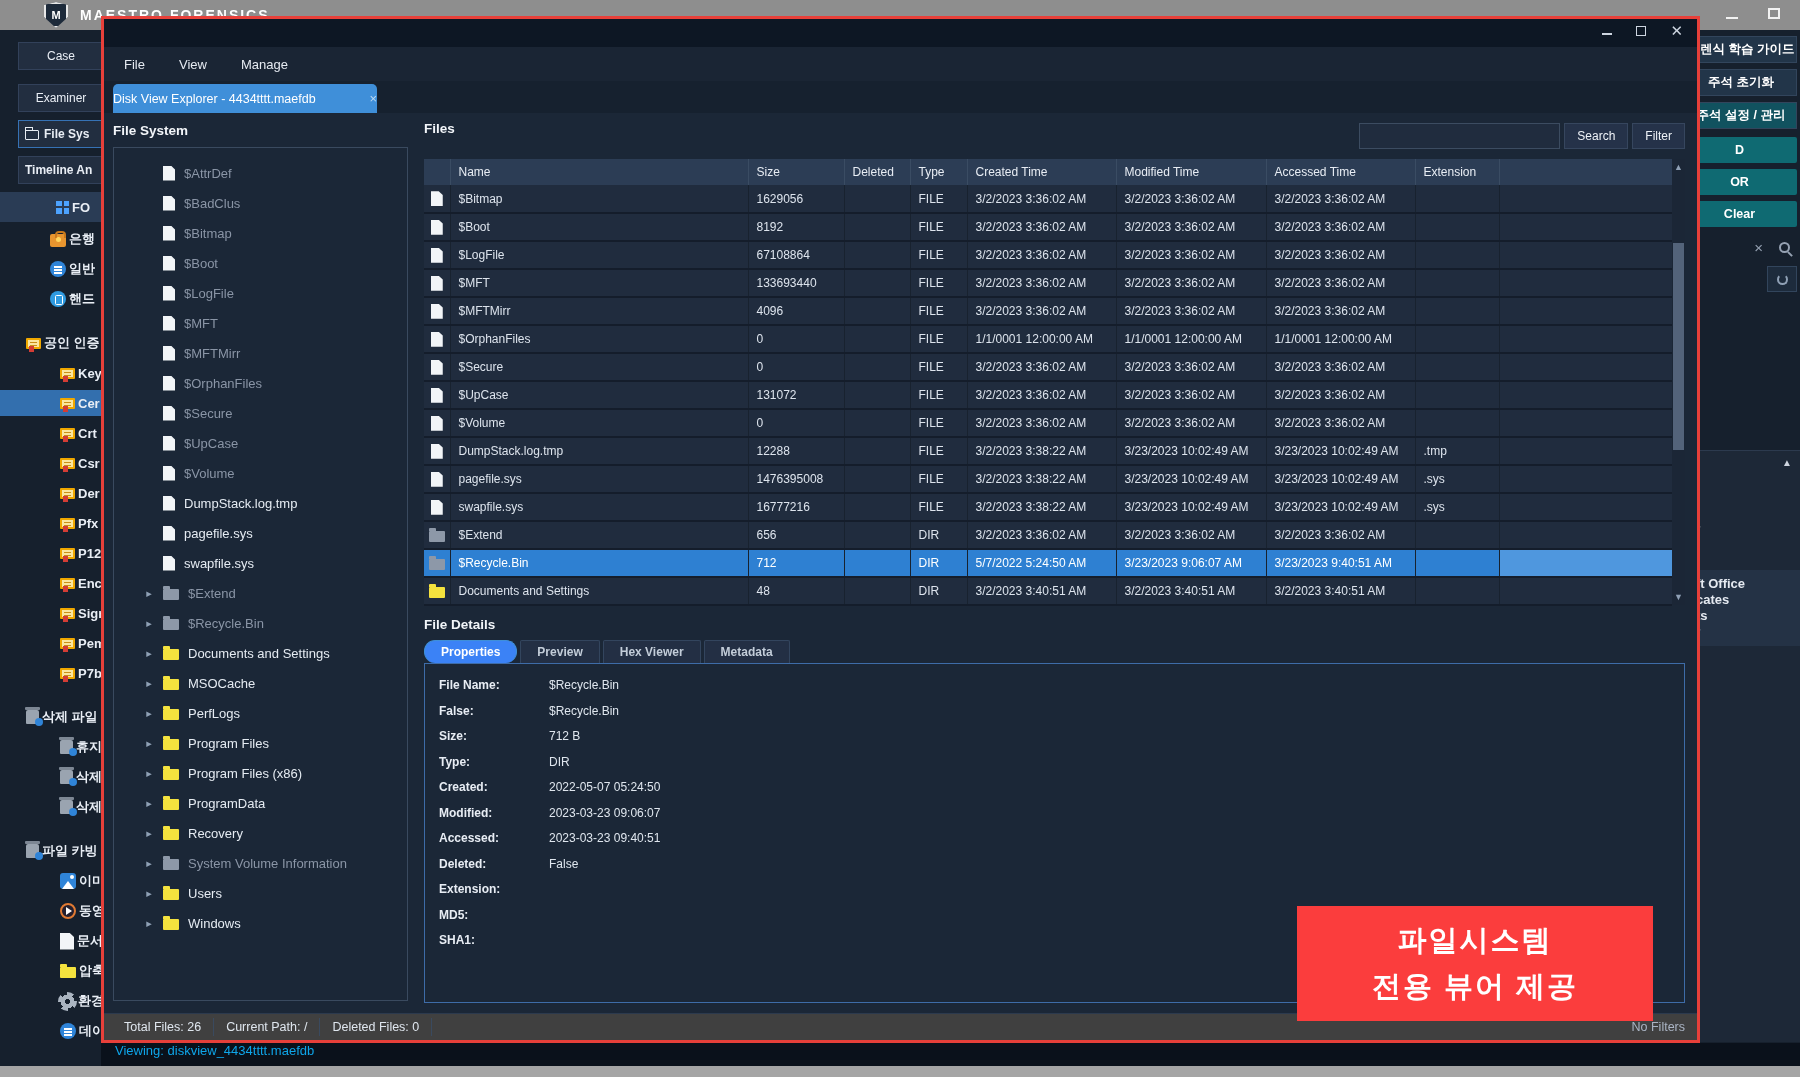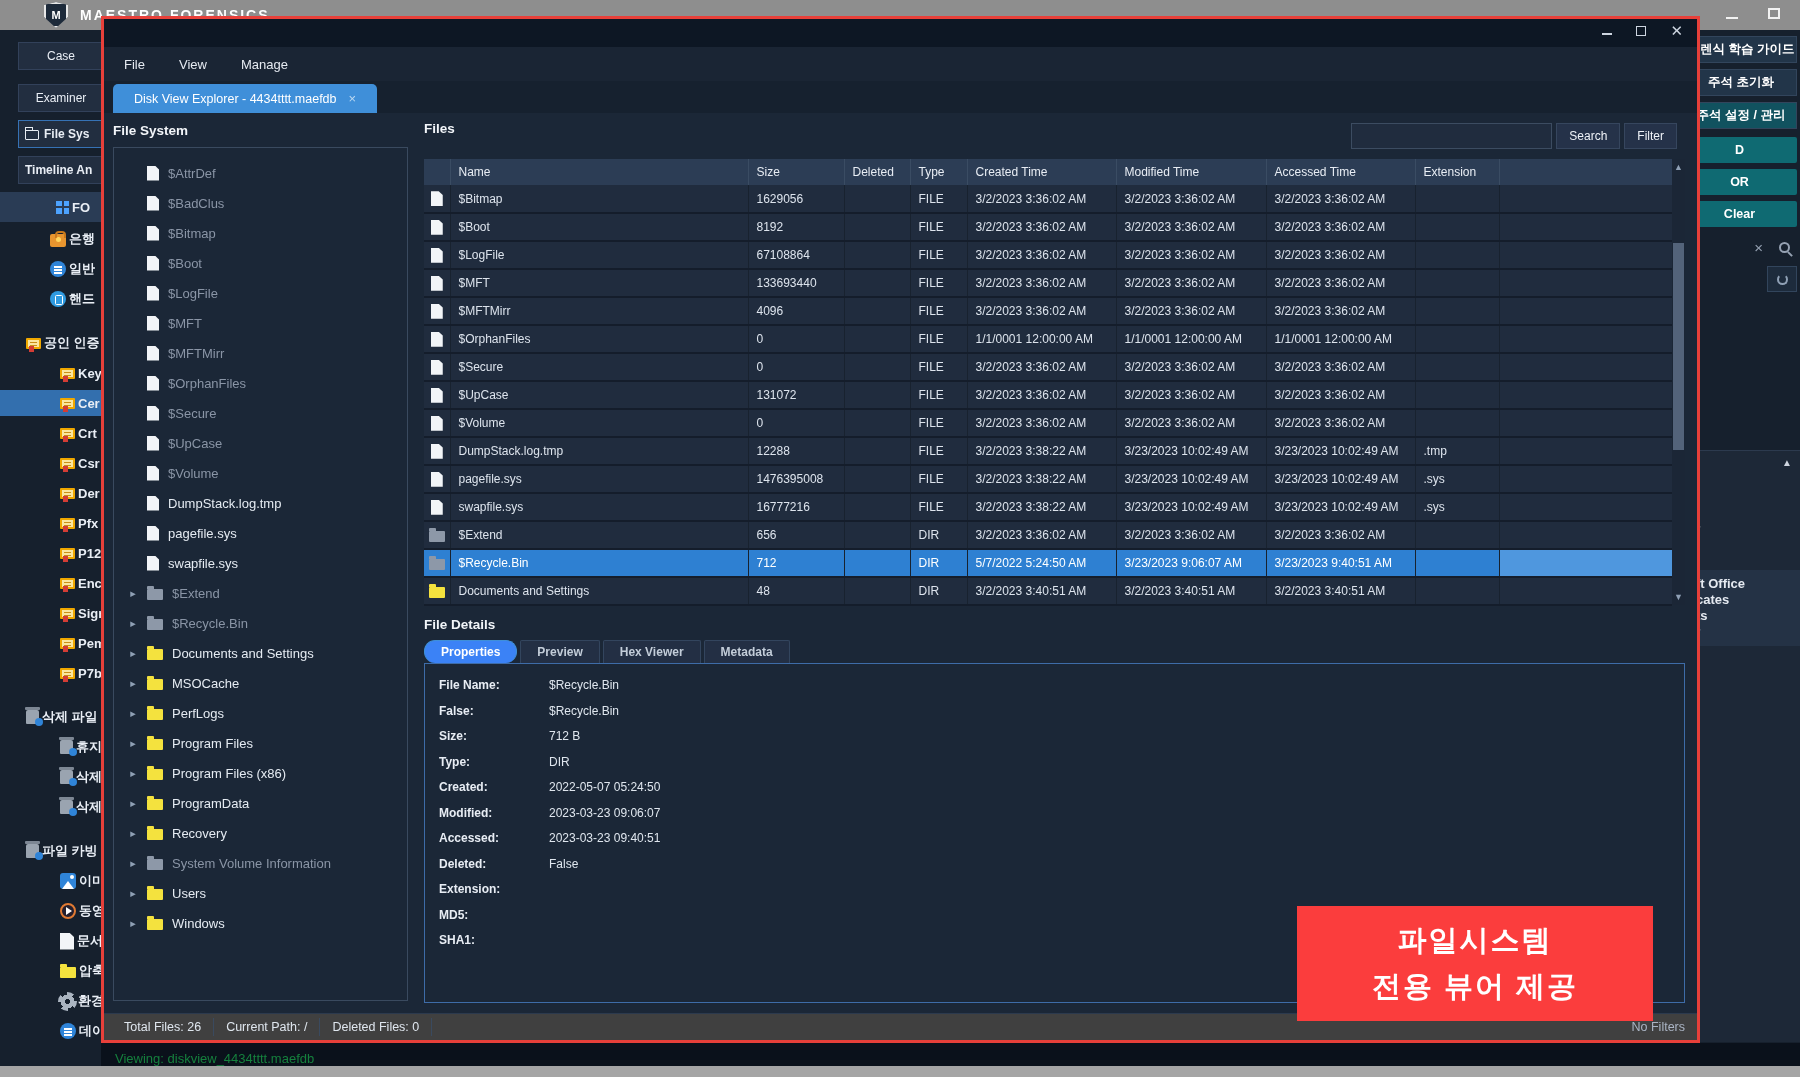--- a/index.html
+++ b/index.html
@@ -86,50 +86,50 @@
     display:flex; align-items:center; justify-content:center; }
   .minibox span { width:11px; height:11px; border:2px solid #8fa0b5; border-radius:50%; border-top-color:transparent; }
   .rpanel { position:absolute; left:0; top:420px; width:118px; height:592px; background:#1d2837; border-top:1px solid #2c3a4e; }
   .rpanel .uparrow { position:absolute; right:8px; top:6px; color:#cfd6e0; font-size:10px; }
   .frag { font-size:13px; font-weight:bold; color:#e5eaf1; padding-left:6px; }
   .frag-one { margin-top:70px; }
   .fragblock { margin-top:34px; background:#243245; padding:6px 0 6px 0; line-height:16px; }
 
   
   .viewbar { position:absolute; left:101px; top:1043px; width:1699px; height:23px; background:#0a111b;
-    display:flex; align-items:flex-end; padding-left:14px; font-size:13px; color:#15803d; z-index:6; }
+    display:flex; align-items:flex-start; padding-left:14px; font-size:13px; color:#0ea5e9; z-index:6; }
   .graystrip { position:absolute; left:0; top:1066px; width:1800px; height:11px; background:#a5a5a5; z-index:6; }
 
   
   .dialog { position:absolute; left:101px; top:16px; width:1599px; height:1027px; z-index:10;
     border:3px solid #e7403a; background:#1b2737; display:flex; flex-direction:column; }
   .dlg-title { height:28px; background:#0d1724; position:relative; flex:none; }
   .dlg-ctrls { position:absolute; right:14px; top:7px; display:flex; gap:24px; align-items:center; }
   .dc { width:10px; height:10px; position:relative; }
   .dc-min { border-bottom:2px solid #cdd5e0; height:8px; }
   .dc-max { border:1.5px solid #cdd5e0; }
   .dc-close { color:#cdd5e0; font-size:15px; line-height:10px; width:auto; }
   .menubar { height:34px; background:#1a2534; display:flex; align-items:center; gap:34px; padding-left:20px; flex:none; }
   .menu-item { font-size:13px; color:#e5eaf1; }
   .tabstrip { height:32px; background:#16212f; display:flex; align-items:flex-end; padding-left:9px; flex:none; }
   .doc-tab { width:264px; height:29px; background:#3f8fd9; border-radius:5px 5px 0 0; display:flex;
-    align-items:center; justify-content:center; gap:12px; font-size:12.5px; color:#fff; }
+    align-items:center; justify-content:space-between; gap:12px; font-size:12.5px; color:#fff; }
   .doc-tab .x { color:#bcd9f2; font-size:13px; }
 
   .dlg-main { flex:1; display:flex; min-height:0; }
   .lpanel { width:310px; flex:none; padding:10px 6px 12px 9px; display:flex; flex-direction:column; }
   .panel-title { font-size:13.5px; font-weight:bold; color:#f2f5f9; flex:none; }
-  .treebox { margin-top:9px; flex:1; border:1px solid #3a4a5f; overflow:hidden; padding:10px 0 0 12px; }
+  .treebox { margin-top:9px; flex:1; border:1px solid #3a4a5f; overflow:hidden; padding:10px 0 0 28px; }
   .tree-item { height:30px; display:flex; align-items:center; gap:9px; font-size:13px; color:#e5ebf2; }
   .tree-item .arrow { width:10px; color:#8fa0b5; font-size:11px; flex:none; text-align:center; margin-left:2px; }
   .tree-item.dim { color:#8a95a6; }
 
   .rpanelmain { flex:1; min-width:0; padding:8px 12px 0 10px; display:flex; flex-direction:column; }
   .files-head { height:38px; flex:none; position:relative; }
-  .searchgroup { position:absolute; right:8px; top:2px; display:flex; gap:4px; }
+  .searchgroup { position:absolute; right:0; top:2px; display:flex; gap:4px; }
   .searchgroup input { width:201px; height:26px; background:#202c3e; border:1px solid #3c4c61; color:#dfe6ee; padding:0 8px; font-size:12px; }
   .sbtn { height:26px; background:#253249; border:1px solid #36465e; color:#eef2f7; font-size:12px; padding:0 12px; }
 
   .tablewrap { position:relative; flex:none; height:446px; padding-right:13px; background:#1b2737; }
   table.files { width:100%; border-collapse:collapse; table-layout:fixed; background:#202c3e; }
   table.files th { background:#2c3d55; height:26px; font-size:12px; font-weight:normal; color:#e8edf4;
     text-align:left; padding:0 8px; border-left:1px solid #3a4c63; white-space:nowrap; overflow:hidden; }
   table.files th:first-child { border-left:none; }
   table.files td { height:28px; font-size:12px; color:#dde4ed; padding:0 8px; border-bottom:2px solid #141d2b;
     border-left:1px solid #18222f; white-space:nowrap; overflow:hidden; }

